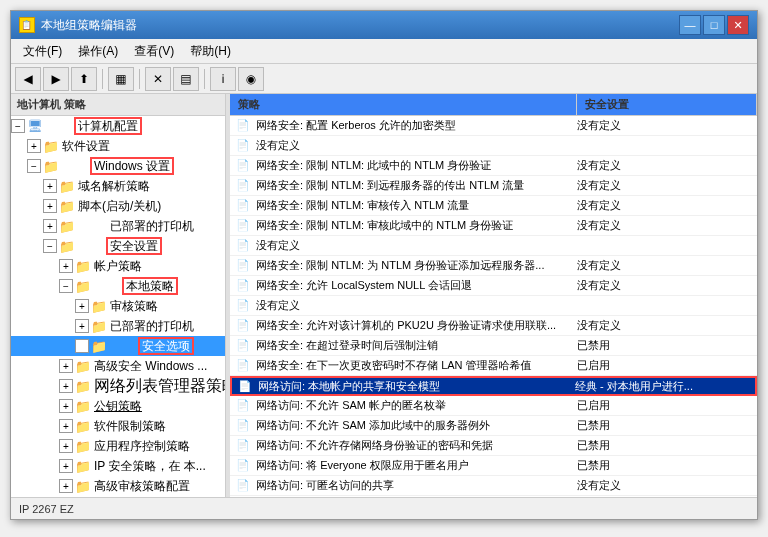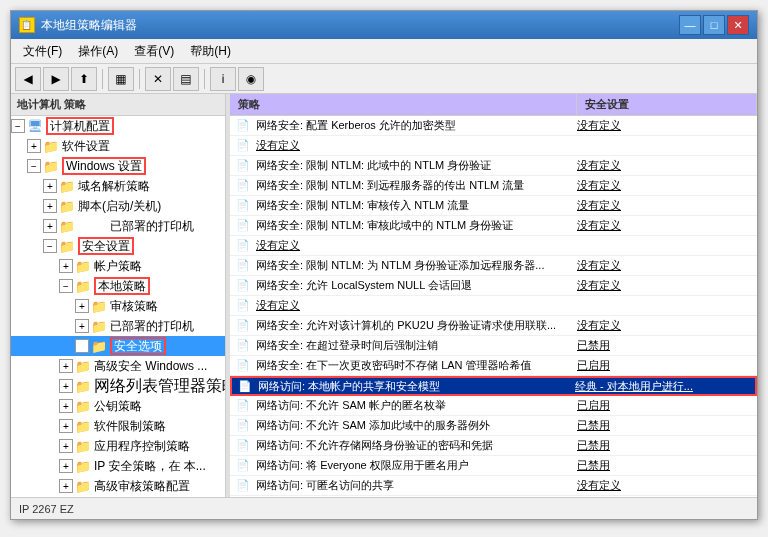--- a/index.html
+++ b/index.html
@@ -187,34 +187,35 @@
       flex-shrink: 0;
       display: inline-flex;
       align-items: center;
       justify-content: center;
     }
     .folder-icon { color: #ffd700; font-size: 13px; }
 
     .highlighted-label {
       border: 2px solid #ff4444;
       padding: 0 2px;
+      margin-left: 28px;
     }
 
     
     .right-panel {
       flex: 1;
       display: flex;
       flex-direction: column;
       background: #fff;
       overflow: hidden;
     }
 
     .right-panel-header {
       display: flex;
-      background: #c4b5fd;
+      background: #3b82f6;
       border-bottom: 1px solid #ccc;
       flex-shrink: 0;
     }
 
     .col-header {
       padding: 3px 8px;
       font-size: 11px;
       font-weight: bold;
       color: #333;
       border-right: 1px solid #ccc;
@@ -263,21 +264,20 @@
     }
 
     .policy-value {
       width: 180px;
       font-size: 11px;
       overflow: hidden;
       text-overflow: ellipsis;
       white-space: nowrap;
       padding-right: 4px;
       flex-shrink: 0;
-      text-decoration: underline;
     }
 
     
     .status-bar {
       height: 22px;
       background: #f0f0f0;
       border-top: 1px solid #ccc;
       display: flex;
       align-items: center;
       padding: 0 8px;
@@ -475,21 +475,21 @@
             <span style="font-size: 16px; white-space: nowrap;">网络列表管理器策略</span>
           </div>
           <div class="tree-item">
             <span class="tree-indent"></span>
             <span class="tree-indent"></span>
             <span class="tree-indent"></span>
             <span class="tree-expand">+</span>
             <span class="tree-icon">
               <span class="folder-icon">📁</span>
             </span>
-            <span style="font-size: 12px; white-space: nowrap;">公钥策略</span>
+            <span style="font-size: 12px; white-space: nowrap; text-decoration: underline;">公钥策略</span>
           </div>
           <div class="tree-item">
             <span class="tree-indent"></span>
             <span class="tree-indent"></span>
             <span class="tree-indent"></span>
             <span class="tree-expand">+</span>
             <span class="tree-icon">
               <span class="folder-icon">📁</span>
             </span>
             <span style="font-size: 12px; white-space: nowrap;">软件限制策略</span>

